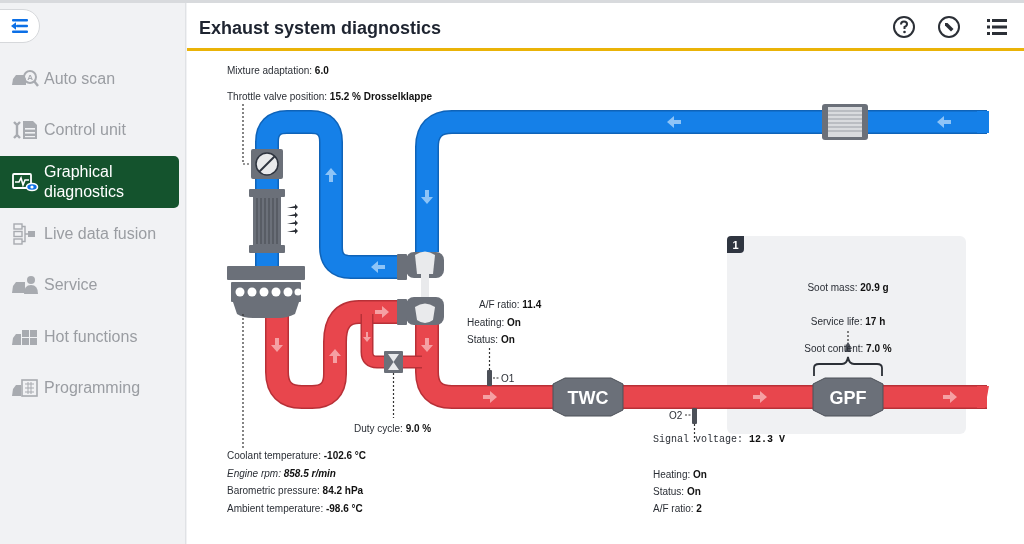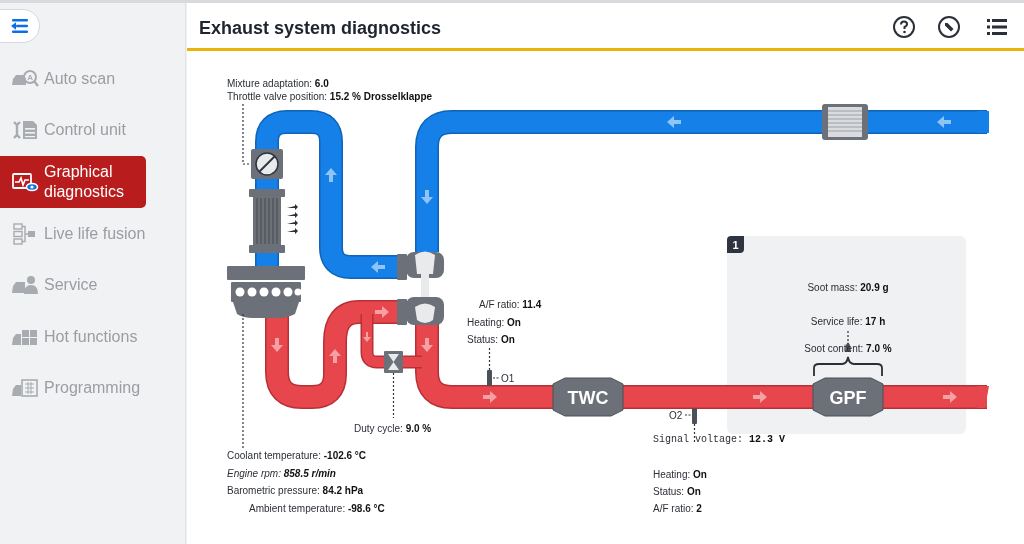--- a/index.html
+++ b/index.html
@@ -4,21 +4,21 @@
 <style>
   * { box-sizing: border-box; margin: 0; padding: 0; }
   html, body { width: 1024px; height: 544px; overflow: hidden; background: #f1f2f4; font-family: "Liberation Sans", sans-serif; }
   .app { position: relative; width: 1024px; height: 544px; }
   .topline { position: absolute; left: 0; top: 0; width: 1024px; height: 3px; background: #d8dadd; }
   .sidebar { position: absolute; left: 0; top: 3px; width: 186px; height: 541px; background: #f1f2f4; border-right: 1px solid #e0e2e5; }
   .back-btn { position: absolute; left: -10px; top: 6px; width: 50px; height: 34px; background: #fff; border: 1px solid #d6d8db; border-radius: 0 18px 18px 0; display: flex; align-items: center; justify-content: center; padding-left: 10px; cursor: pointer; }
   .nav { position: absolute; left: 0; top: 50px; width: 186px; }
   .nav-item { position: relative; height: 51.5px; display: flex; align-items: center; padding-left: 10px; color: #9a9da2; font-size: 16px; cursor: pointer; }
   .nav-item .ico { width: 30px; height: 22px; margin-right: 4px; display: flex; align-items: center; justify-content: center; }
-  .nav-item.active { background: #b91c1c; color: #fff; border-radius: 0 5px 5px 0; width: 146px; height: 52px; line-height: 20px; }
+  .nav-item.active { background: #14532d; color: #fff; border-radius: 0 5px 5px 0; width: 179px; height: 52px; line-height: 20px; }
   .main { position: absolute; left: 187px; top: 3px; width: 837px; height: 541px; background: #fff; }
   .header { position: absolute; left: 0; top: 0; width: 870px; height: 48px; border-bottom: 3px solid #eab308; }
   .title { position: absolute; left: 12px; top: 15px; font-size: 18px; font-weight: bold; color: #1e2430; }
   .hbtn { position: absolute; top: 11px; width: 26px; height: 26px; display: flex; align-items: center; justify-content: center; cursor: pointer; }
   .canvas { position: absolute; left: 0; top: 49px; width: 837px; height: 492px; }
   .lbl { position: absolute; font-size: 10px; color: #2b2f36; white-space: nowrap; line-height: 12px; }
   .lbl b { font-weight: bold; color: #111; }
   .gpf-panel { position: absolute; left: 540px; top: 184px; width: 239px; height: 198px; background: #f0f1f3; border-radius: 6px; }
   .badge { position: absolute; left: 0; top: 0; width: 17px; height: 17px; background: #2f3540; color: #fff; font-size: 11px; font-weight: bold; border-radius: 4px 0 4px 0; display: flex; align-items: center; justify-content: center; }
   svg text { font-family: "Liberation Sans", sans-serif; }
@@ -76,21 +76,21 @@
       <div class="nav-item">
         <span class="ico">
           <svg width="28" height="22" viewBox="0 0 28 22">
               <rect x="3" y="1" width="8" height="5" fill="none" stroke="#a8abb0" stroke-width="1.4"></rect>
               <rect x="3" y="8.5" width="8" height="5" fill="none" stroke="#a8abb0" stroke-width="1.4"></rect>
               <rect x="3" y="16" width="8" height="5" fill="none" stroke="#a8abb0" stroke-width="1.4"></rect>
               <path d="M11 3.5 L14 3.5 L14 18.5 L11 18.5 M14 11 L17 11" stroke="#a8abb0" stroke-width="1.4" fill="none"></path>
               <rect x="17" y="8" width="7" height="6" fill="#a8abb0"></rect>
             </svg>
         </span>
-        <span>Live life fusion</span>
+        <span>Live data fusion</span>
       </div>
       <div class="nav-item">
         <span class="ico">
           <svg width="28" height="20" viewBox="0 0 28 20">
               <path d="M1 18 L2 11 L5 7 L14 7 L14 18 Z" fill="#a8abb0"></path>
               <circle cx="20" cy="5" r="4" fill="#a8abb0"></circle>
               <path d="M13 19 Q13 10 20 10 Q27 10 27 19 Z" fill="#a8abb0"></path>
             </svg>
         </span>
         <span>Service</span>
@@ -296,37 +296,37 @@
           <text x="482" y="367" font-size="10" fill="#2b2f36">O2</text>
         </g>
 
         <g stroke="#333" stroke-width="1.2" stroke-dasharray="2,2" fill="none">
           <path d="M56 52 L56 112 L63 112"></path>
           <path d="M56 262 L56 398"></path>
           <path d="M206.5 321 L206.5 366"></path>
         </g>
       </svg>
 
-      <div class="lbl" style="left:40px; top:26px;">
+      <div class="lbl" style="left:40px; top:13px;">
         <span>Mixture adaptation:</span> <b>6.0</b>
       </div>
       <div class="lbl" style="left:40px; top:39px;">
         <span>Throttle valve position:</span> <b>15.2 % Drosselklappe</b>
       </div>
 
       <div class="lbl" style="left:40px; top:398px;">
         <span>Coolant temperature:</span> <b>-102.6 °C</b>
       </div>
       <div class="lbl" style="left:40px; top:416px;font-style:italic;">
         <span>Engine rpm:</span> <b>858.5 r/min</b>
       </div>
       <div class="lbl" style="left:40px; top:433px;">
         <span>Barometric pressure:</span> <b>84.2 hPa</b>
       </div>
-      <div class="lbl" style="left:40px; top:451px;margin-left:22px;">
+      <div class="lbl" style="left:40px; top:451px;">
         <span>Ambient temperature:</span> <b>-98.6 °C</b>
       </div>
 
       <div class="lbl" style="left:167px; top:371px;">
         <span>Duty cycle:</span> <b>9.0 %</b>
       </div>
 
       <div class="lbl" style="left:292px; top:247px;">
         <span>A/F ratio:</span> <b>11.4</b>
       </div>

